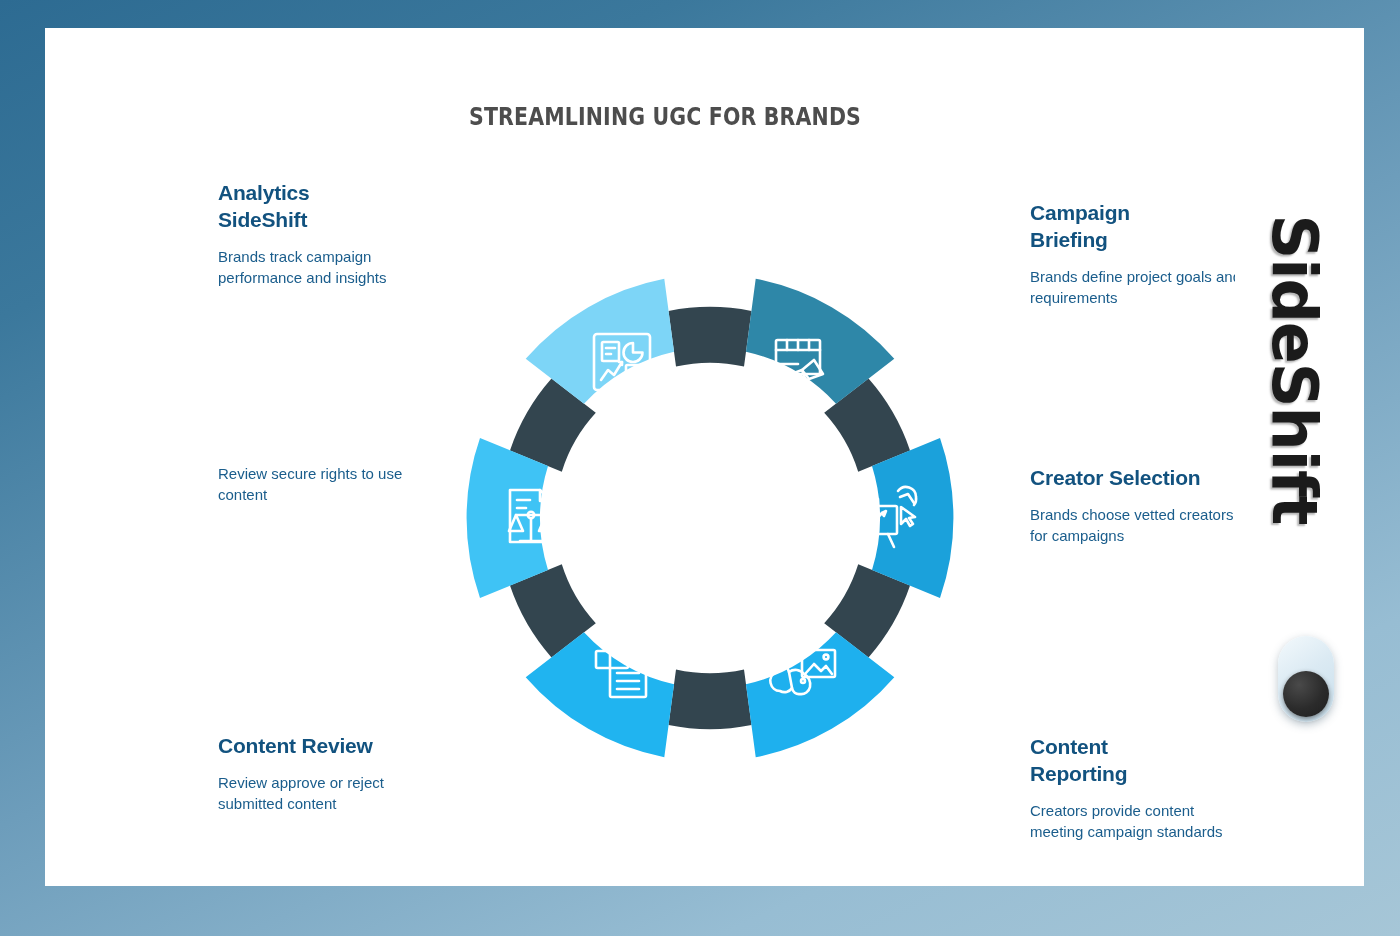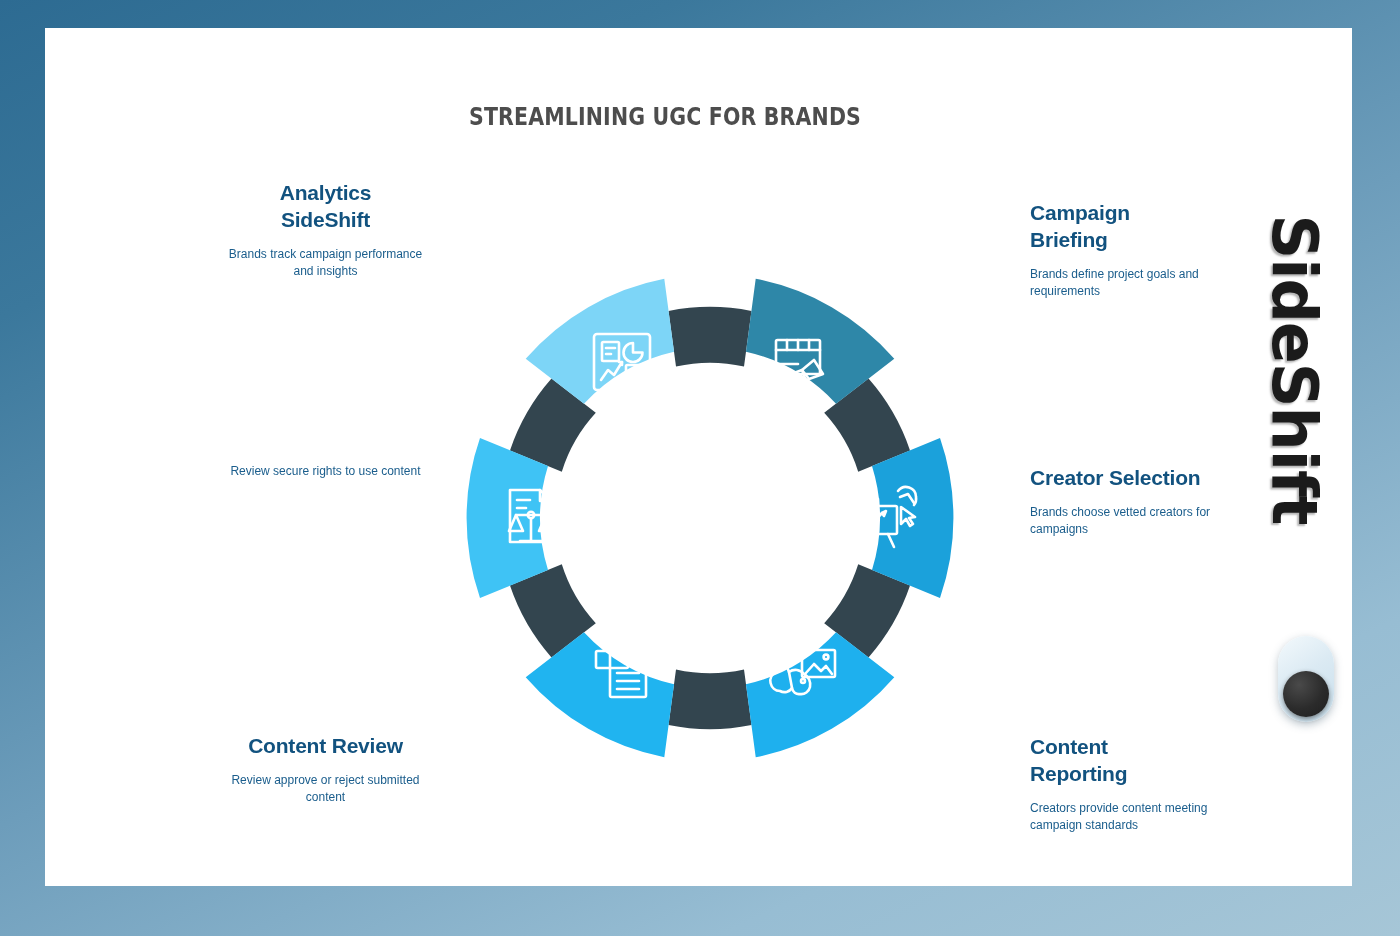--- a/index.html
+++ b/index.html
@@ -22,20 +22,21 @@
     background: linear-gradient(155deg, #2d6b92 0%, #3b789c 20%, #6d9dbb 52%, #97bdd3 80%, #a6c6d7 100%);
   }
 
   #canvas {
     position: absolute;
     left: 45px;
     top: 28px;
     width: 1307px;
     height: 858px;
     background: #ffffff;
+    padding-left: 12px;
   }
 
   
   #title {
     position: absolute;
     left: 0;
     top: 74px;
     width: 1240px;
     text-align: center;
     font-family: "DejaVu Sans", sans-serif;
@@ -67,25 +68,25 @@
   .label .l-title {
     font-size: 21px;
     font-weight: 600;
     line-height: 1.28;
     color: #12527f;
     font-family: "Liberation Sans", sans-serif;
     letter-spacing: -0.2px;
   }
   .label .l-desc {
     margin-top: 12px;
-    font-size: 12px;
+    font-size: 15px;
     line-height: 1.43;
     color: #1a5d8c;
   }
-  .label.left  { text-align: center; }
+  .label.left  { text-align: left; }
   .label.right { text-align: left; }
 
   #lbl-analytics           { left: 173px; top: 152px; }
   #lbl-licensing           { left: 173px; top: 423px; }
   #lbl-content-review      { left: 173px; top: 673px; margin-top: 32px; }
   #lbl-campaign-briefing   { left: 985px; top: 172px; }
   #lbl-creator-selection   { left: 985px; top: 437px; }
   #lbl-content-submission  { left: 985px; top: 706px; }
 
   

